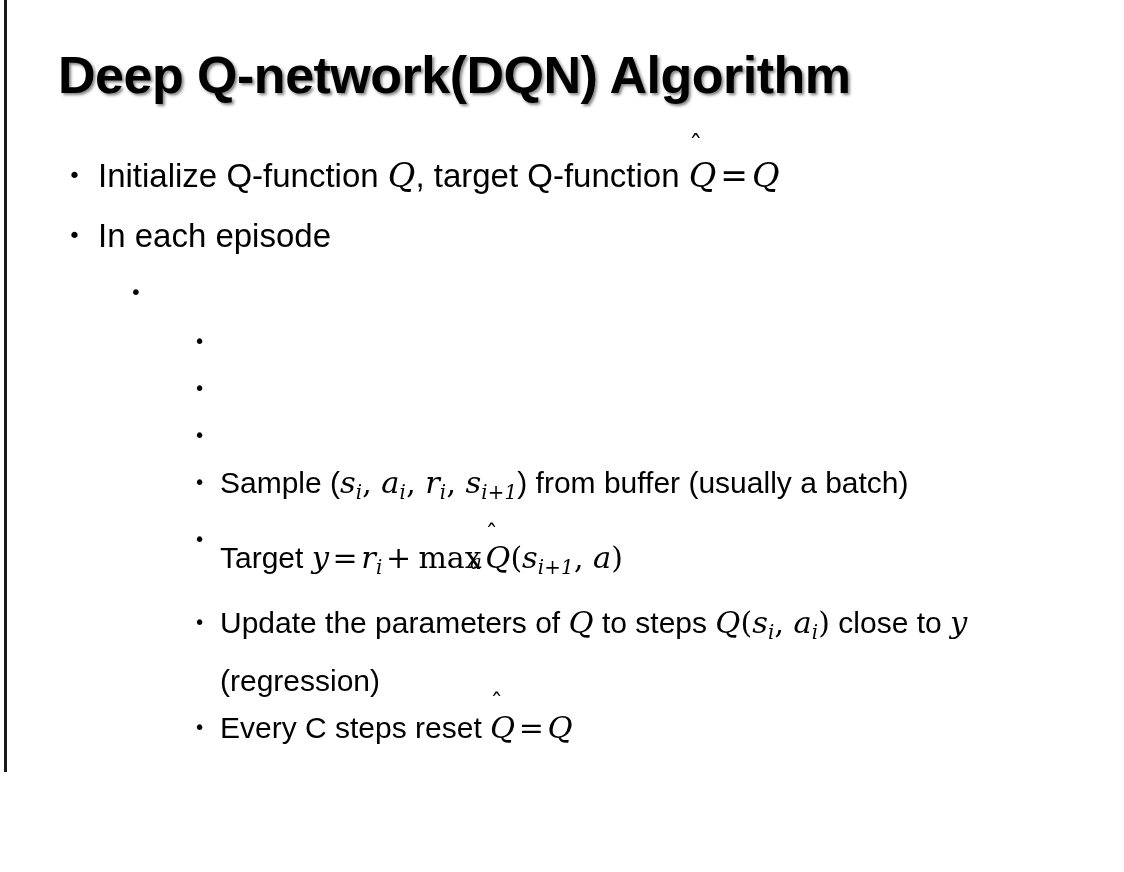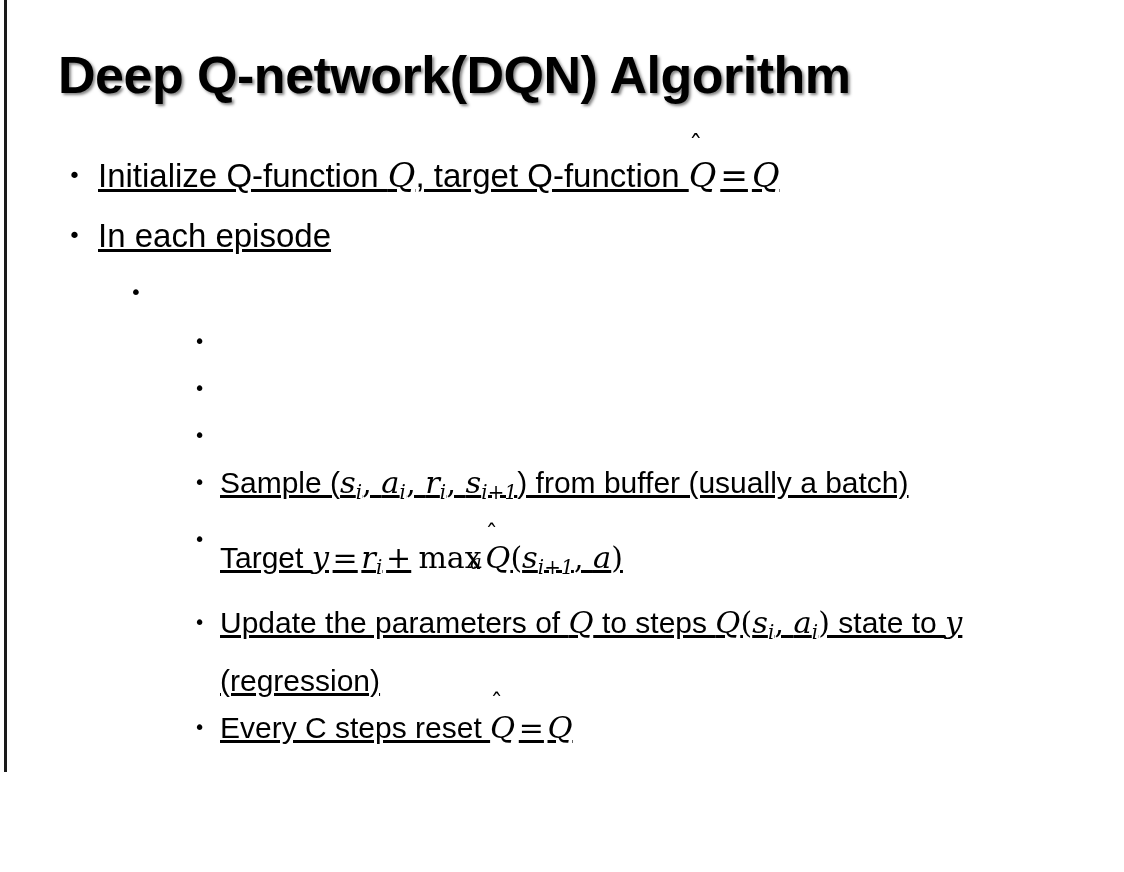--- a/index.html
+++ b/index.html
@@ -51,21 +51,20 @@
     box-sizing: border-box;
   }
   .li .bullet {
     position: absolute;
     top: 0;
     font-family: "DejaVu Sans", sans-serif;
     line-height: inherit;
   }
   .li .txt {
     display: block;
-    text-decoration: underline;
   }
 
   
   .lvl1 {
     font-size: 33px;
     line-height: 60px;
     padding-left: 98px;
     min-height: 60px;
   }
   .lvl1 .bullet { left: 68px; font-size: 22px; }
@@ -188,21 +187,21 @@
       <span class="txt"><span>Sample (</span><span class="m">s</span><span class="sub">i</span><span class="mr">, </span><span class="m">a</span><span class="sub">i</span><span class="mr">, </span><span class="m">r</span><span class="sub">i</span><span class="mr">, </span><span class="m">s</span><span class="sub">i+1</span><span>) from buffer (usually a batch)</span></span>
     </div>
 
     <div class="li lvl3">
       <span class="bullet">•</span>
       <span class="txt"><span>Target </span><span class="m">y</span><span class="op">=</span><span class="m">r</span><span class="sub">i</span><span class="op">+</span><span class="maxop"><span>max</span><span class="under">a</span></span><span class="hat"><span class="m">Q</span><span class="hatmark">̂</span></span><span class="mr">(</span><span class="m">s</span><span class="sub">i+1</span><span class="mr">, </span><span class="m">a</span><span class="mr">)</span></span>
     </div>
 
     <div class="li lvl3">
       <span class="bullet">•</span>
-      <span class="txt"><span>Update the parameters of </span><span class="m">Q</span><span> to steps </span><span class="m">Q</span><span class="mr">(</span><span class="m">s</span><span class="sub">i</span><span class="mr">, </span><span class="m">a</span><span class="sub">i</span><span class="mr">)</span><span> state to </span><span class="m">y</span><span> (regression)</span></span>
+      <span class="txt"><span>Update the parameters of </span><span class="m">Q</span><span> to steps </span><span class="m">Q</span><span class="mr">(</span><span class="m">s</span><span class="sub">i</span><span class="mr">, </span><span class="m">a</span><span class="sub">i</span><span class="mr">)</span><span> close to </span><span class="m">y</span><span> (regression)</span></span>
     </div>
 
     <div class="li lvl3">
       <span class="bullet">•</span>
       <span class="txt"><span>Every C steps reset </span><span class="hat"><span class="m">Q</span><span class="hatmark">̂</span></span><span class="op">=</span><span class="m">Q</span></span>
     </div>
 
   </div>
 </div>
 

